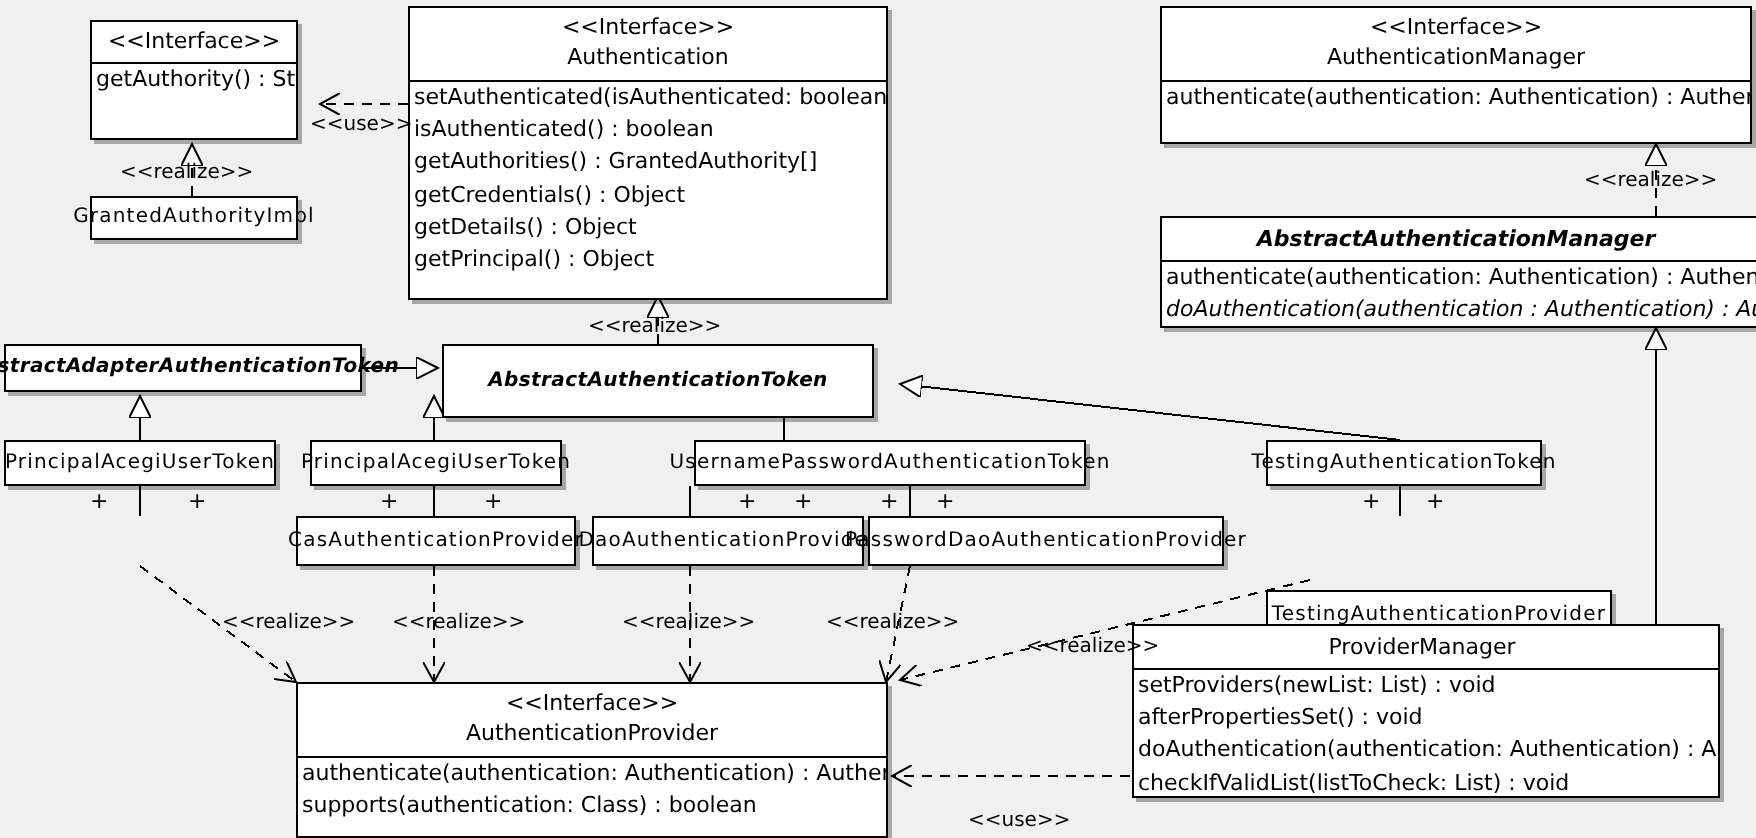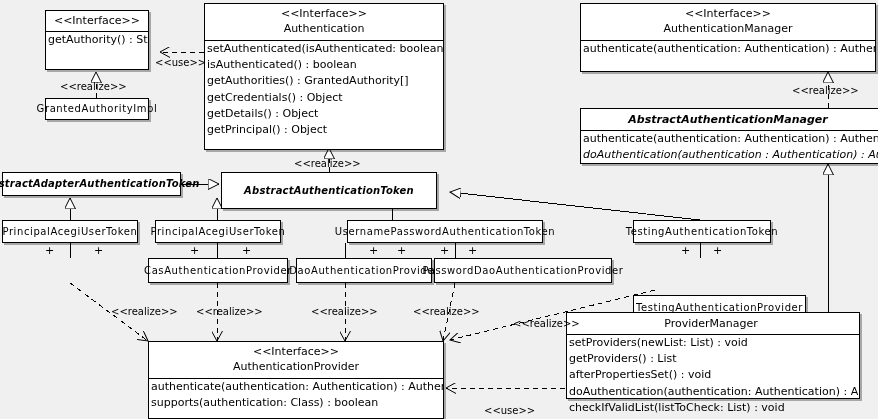--- a/index.html
+++ b/index.html
@@ -270,21 +270,20 @@
       <div class="op">supports(authentication: Class) : boolean</div>
     </div>
   </div>
 
   <div class="uml-box" style="left:566px;top:312px;width:294px;height:87px;">
     <div class="hdr compact">
       <span class="cname">ProviderManager</span>
     </div>
     <div class="divider ops">
       <div class="op">setProviders(newList: List) : void</div>
-      <div class="op">getProviders() : List</div>
       <div class="op">afterPropertiesSet() : void</div>
       <div class="op">doAuthentication(authentication: Authentication) : Authentication</div>
       <div class="op">checkIfValidList(listToCheck: List) : void</div>
     </div>
   </div>
 
   <span class="lbl" style="left:155px;top:57px;">&lt;&lt;use&gt;&gt;</span>
   <span class="lbl" style="left:60px;top:81px;">&lt;&lt;realize&gt;&gt;</span>
   <span class="lbl" style="left:294px;top:158px;">&lt;&lt;realize&gt;&gt;</span>
   <span class="lbl" style="left:792px;top:85px;">&lt;&lt;realize&gt;&gt;</span>

